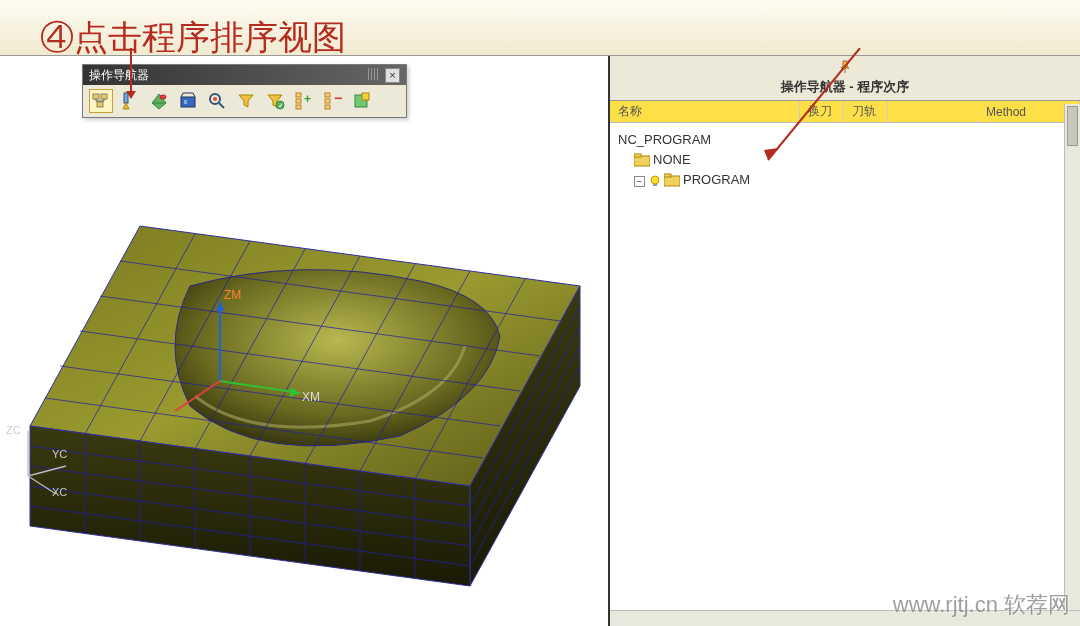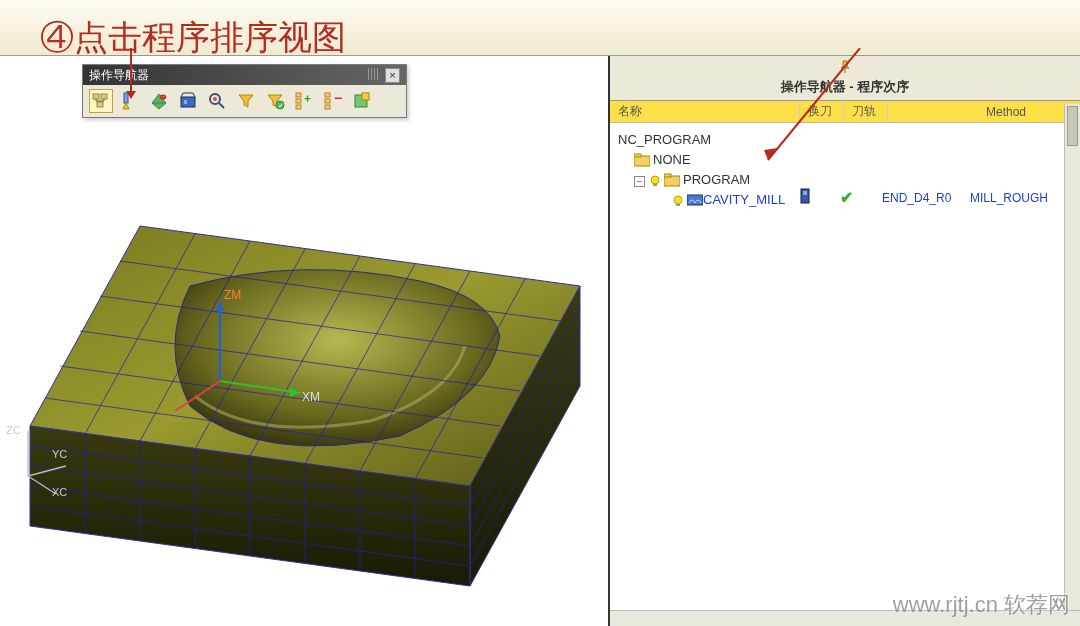--- a/index.html
+++ b/index.html
@@ -517,42 +517,20 @@
         <svg class="bulb" viewBox="0 0 12 12">
             <circle cx="6" cy="5" r="4" fill="#f8e030" stroke="#c0a000"></circle>
             <rect x="4" y="9" width="4" height="2" fill="#999"></rect>
           </svg>
         <svg class="folder-icon" viewBox="0 0 16 14">
             <rect x="0" y="3" width="16" height="10" fill="#f0d060" stroke="#a80"></rect>
             <rect x="0" y="1" width="7" height="3" fill="#f0d060" stroke="#a80"></rect>
           </svg>
         <span>PROGRAM</span>
       </div>
-      <div class="tree-row lvl3">
-        <svg class="bulb" viewBox="0 0 12 12">
-            <circle cx="6" cy="5" r="4" fill="#f8e030" stroke="#c0a000"></circle>
-            <rect x="4" y="9" width="4" height="2" fill="#999"></rect>
-          </svg>
-        <svg width="16" height="14" viewBox="0 0 16 14">
-            <rect x="0" y="2" width="16" height="10" fill="#4878d0" stroke="#235"></rect>
-            <path d="M2 10 q3 -6 6 0 q3 -6 6 0" fill="none" stroke="#cde" stroke-width="1"></path>
-          </svg>
-        <span class="op-label">CAVITY_MILL</span>
-        <div class="cells">
-          <div class="cell c2">
-            <svg width="14" height="16" viewBox="0 0 14 16">
-                <rect x="3" y="1" width="8" height="14" fill="#3858b0" stroke="#123"></rect>
-                <rect x="5" y="3" width="4" height="4" fill="#88aae0"></rect>
-              </svg>
-          </div>
-          <div class="cell c3">✔</div>
-          <div class="cell c4">END_D4_R0</div>
-          <div class="cell c5">MILL_ROUGH</div>
-        </div>
-      </div>
     </div>
 
     <div class="right-scrollbar">
       <div class="thumb"></div>
     </div>
     <div class="right-bottom-scroll"></div>
   </div>
 </div>
 
 <div class="watermark2"></div>

